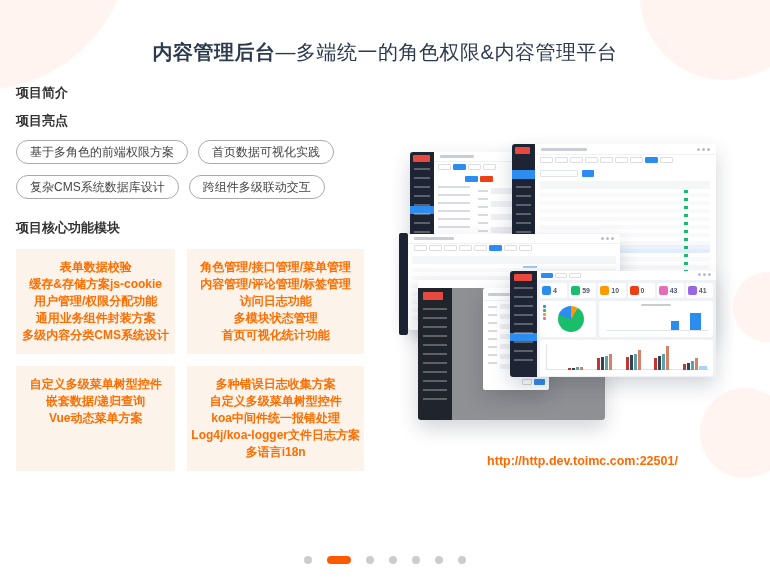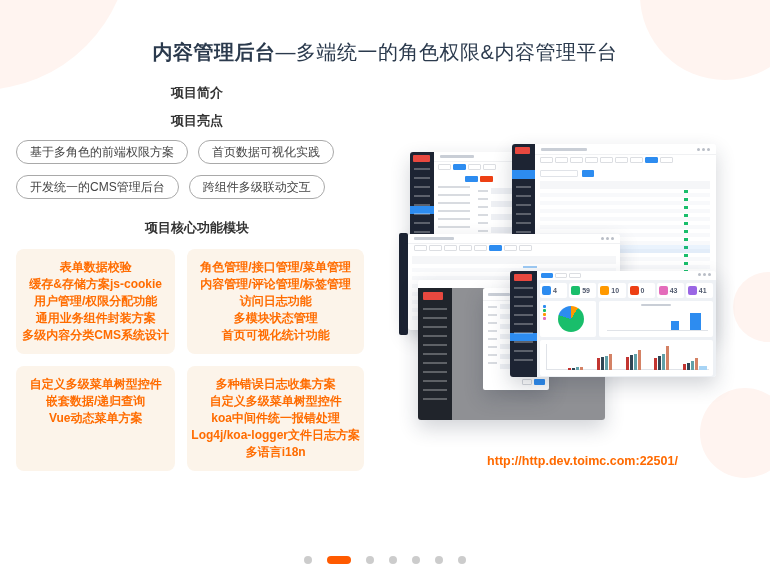--- a/index.html
+++ b/index.html
@@ -12,27 +12,27 @@
   .blob{position:absolute;border-radius:50%;background:#fff4f0;pointer-events:none;}
 
   
   .page-title{position:absolute;top:26px;left:0;width:100%;text-align:center;
     font-size:20px;color:#2b3a4d;letter-spacing:.5px;}
   .page-title b{font-weight:700;}
   .page-title span{font-weight:400;}
 
   
   .left-col{position:absolute;left:16px;top:84px;width:362px;}
-  .sec-h{font-size:13px;font-weight:700;color:#333;margin:0 0 10px 0;text-align:center;}
+  .sec-h{font-size:13px;font-weight:700;color:#333;margin:0 0 10px 0;}
   .intro-text{font-size:12px;line-height:19px;color:#777;margin:0 0 18px 0;width:358px;}
   .pills{display:flex;flex-wrap:wrap;gap:11px 10px;width:330px;margin:0 0 20px 0;}
   .pill{border:1px solid #a9a9a9;border-radius:999px;background:#fff;
     font-size:12px;color:#444;padding:5px 13px;line-height:12px;white-space:nowrap;}
   .module-grid{display:grid;grid-template-columns:1fr 1fr;gap:12px;width:348px;margin-top:12px;}
-  .module-box{background:#fcf4ea;border-radius:8px;padding:10px 4px;text-align:center;}
+  .module-box{background:#fcf4ea;border-radius:0;padding:10px 4px;text-align:center;}
   .module-box div{font-size:12px;font-weight:700;color:#ff6c00;line-height:17px;white-space:nowrap;}
 
   
   .collage{position:absolute;left:395px;top:135px;width:375px;height:340px;}
   .win{position:absolute;background:#fff;border-radius:3px;
     box-shadow:0 8px 20px rgba(30,40,60,.20);}
   .sb{position:absolute;left:0;top:0;bottom:0;background:#1d2433;border-radius:3px 0 0 3px;}
   .logo{position:absolute;background:#e8483f;border-radius:1px;}
   .menu{position:absolute;left:4px;right:4px;
     background:repeating-linear-gradient(to bottom,rgba(255,255,255,.28) 0 2px,transparent 2px 9px);}
@@ -99,21 +99,21 @@
 
 <h1 class="page-title"><b>内容管理后台</b><span>—多端统一的角色权限&amp;内容管理平台</span></h1>
 
 <div class="left-col">
   <h3 class="sec-h">项目简介</h3>
 
   <h3 class="sec-h">项目亮点</h3>
   <div class="pills">
     <span class="pill">基于多角色的前端权限方案</span>
     <span class="pill">首页数据可视化实践</span>
-    <span class="pill">开发统一的CMS管理后台</span>
+    <span class="pill">复杂CMS系统数据库设计</span>
     <span class="pill">跨组件多级联动交互</span>
   </div>
 
   <h3 class="sec-h" style="margin-top:10px;">项目核心功能模块</h3>
   <div class="module-grid">
     <div class="module-box">
       <div>表单数据校验</div>
       <div>缓存&amp;存储方案js-cookie</div>
       <div>用户管理/权限分配功能</div>
       <div>通用业务组件封装方案</div>

